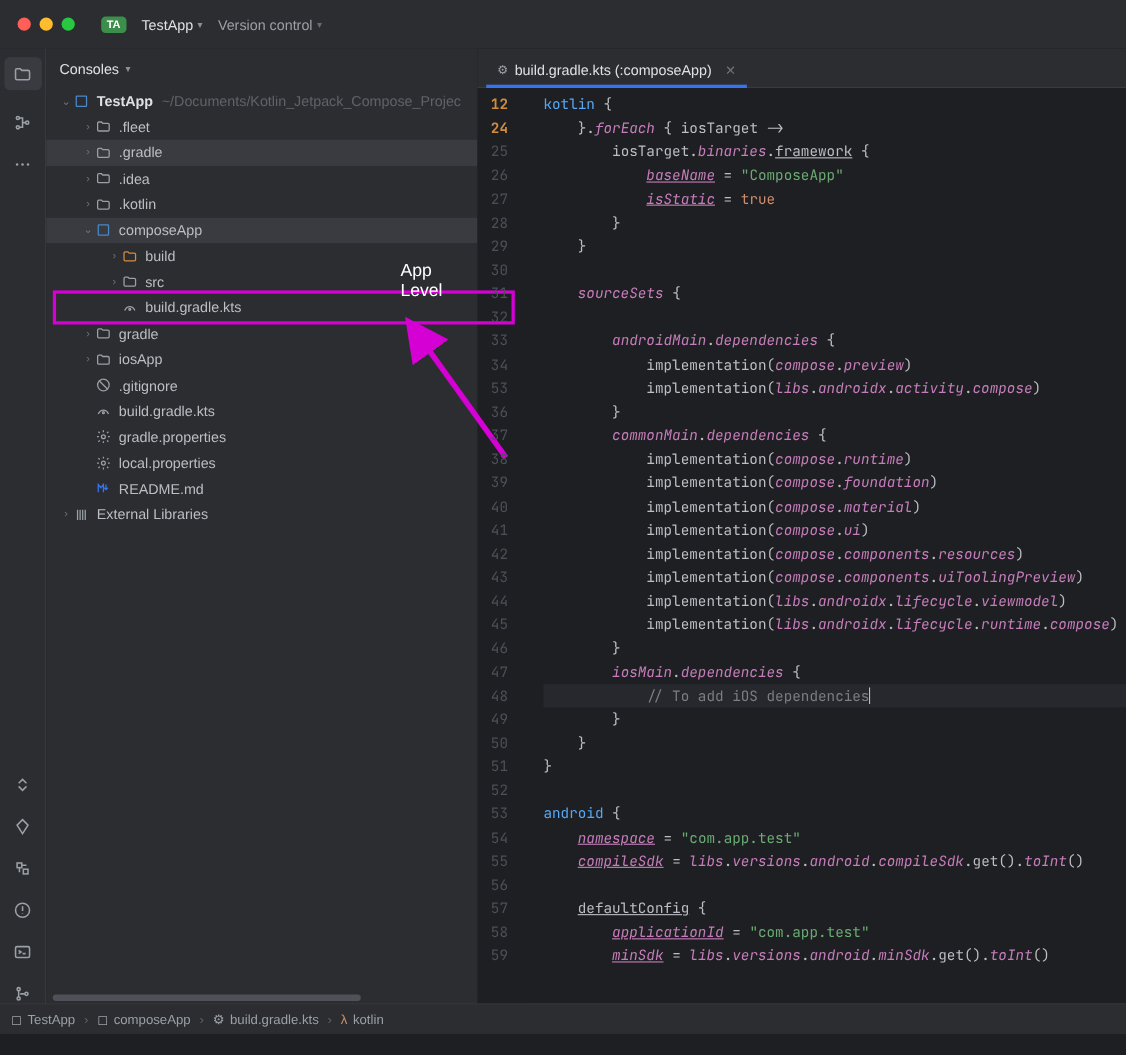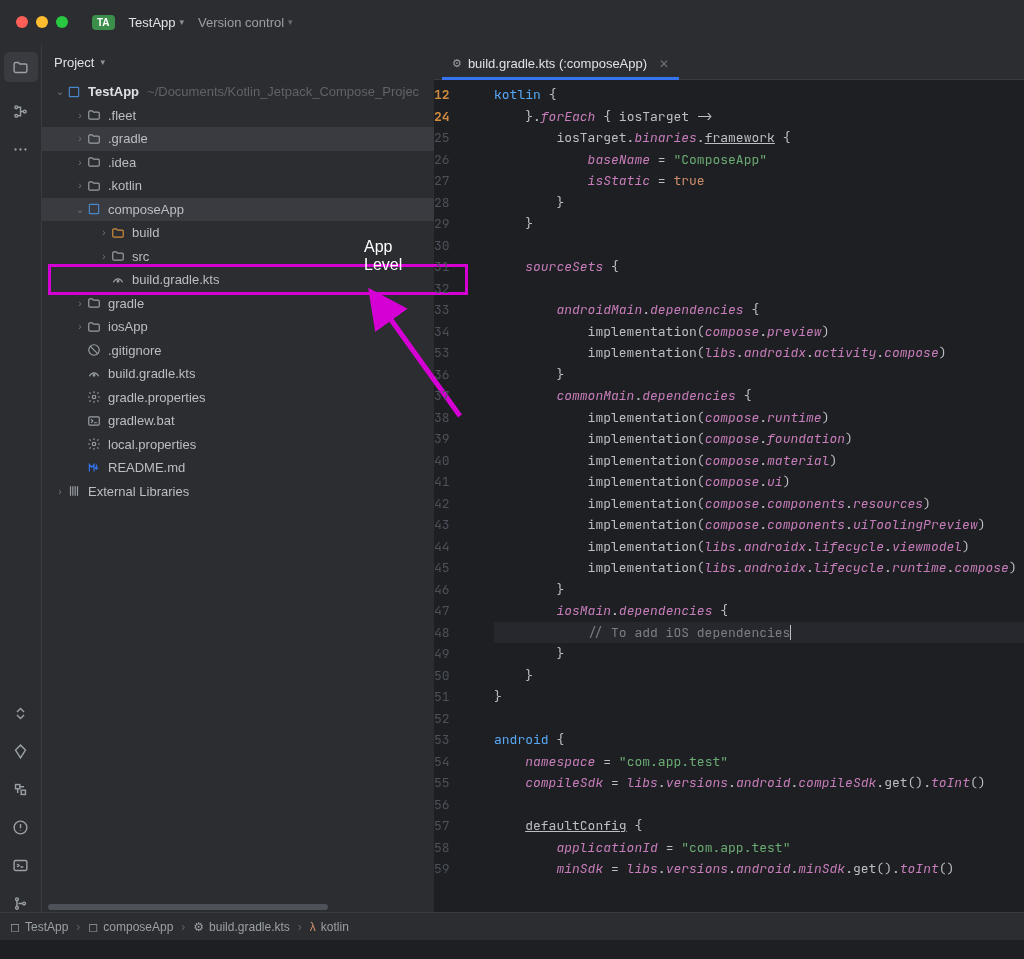--- a/index.html
+++ b/index.html
@@ -47,28 +47,28 @@
 
   
   .ed-pane{flex:1;display:flex;flex-direction:column;min-width:0;background:#1e1f22}
   .tabs{height:36px;display:flex;align-items:flex-end;padding-left:8px;border-bottom:1px solid #393b40;background:#2b2d30}
   .tab{display:flex;align-items:center;gap:6px;padding:8px 10px;font-size:13px;color:#dfe1e5;position:relative;cursor:pointer}
   .tab.active::after{content:"";position:absolute;left:0;right:0;bottom:-1px;height:3px;background:#3574f0}
   .tab .close{color:#6f737a;font-size:12px;margin-left:6px}
   .banner{background:#2e436e;color:#dfe1e5;font-size:13px;padding:9px 14px}
 
   .code-wrap{flex:1;display:flex;overflow:hidden;font-family:"JetBrains Mono",Menlo,Consolas,monospace;font-size:13px;line-height:21.5px}
-  .gutter{width:48px;text-align:left;color:#4b5059;padding:4px 8px 0 0;user-select:none;background:#1e1f22}
+  .gutter{width:48px;text-align:center;color:#4b5059;padding:4px 8px 0 0;user-select:none;background:#1e1f22}
   .gutter .ln{height:21.5px;position:relative}
   .gutter .fold{color:#d28c3f;font-weight:600}
   .code{flex:1;padding:4px 0 0 12px;white-space:pre;color:#bcbec4;overflow:hidden}
   .code .row{height:21.5px}
   .fn{color:#56a8f5}
   .prop{color:#c77dbb;font-style:italic}
-  .propu{color:#c77dbb;font-style:italic;}
+  .propu{color:#c77dbb;font-style:italic;text-decoration:underline}
   .call{color:#c77dbb;font-style:italic}
   .callu{color:#bcbec4;text-decoration:underline;}
   .strg{color:#6aab73}
   .lit{color:#cf8e6d}
   .id{color:#bcbec4}
   .pun{color:#bcbec4}
   .cmt{color:#7a7e85}
   .caret{background:#26282e}
   .bulb{position:absolute;left:-12px;color:#f2c94c;font-size:12px}
   .cursor{display:inline-block;width:1px;height:15px;background:#bcbec4;vertical-align:middle;margin-left:0}
@@ -162,21 +162,21 @@
           <circle cx="7" cy="6" r="2"></circle>
           <circle cx="7" cy="18" r="2"></circle>
           <circle cx="17" cy="12" r="2"></circle>
           <path d="M7 8v8m2-4h6"></path>
         </svg>
     </span>
   </div>
 
   <div class="proj-pane">
     <div class="proj-head">
-      <span>Project</span>
+      <span>Consoles</span>
       <span class="chev" style="margin-left:6px">▾</span>
     </div>
     <div class="tree" id="tree">
         <div class="node lv0">
           <span class="arrow">⌄</span>
           <span class="ico">
             <svg viewBox="0 0 24 24" fill="none" stroke="#4a88c7" stroke-width="2">
               <rect x="4" y="4" width="16" height="16" rx="1"></rect>
             </svg>
           </span>
@@ -297,30 +297,20 @@
         </div>
         <div class="node lv1">
           <span class="noarrow"></span>
           <span class="ico">
             <svg viewBox="0 0 24 24" fill="none" stroke="currentColor" stroke-width="2">
               <circle cx="12" cy="12" r="3"></circle>
               <path d="M12 2v3m0 14v3M4.2 4.2l2.1 2.1m11.4 11.4l2.1 2.1M2 12h3m14 0h3M4.2 19.8l2.1-2.1m11.4-11.4l2.1-2.1"></path>
             </svg>
           </span>
           <span class="lbl">gradle.properties</span>
-        </div>
-        <div class="node lv1">
-          <span class="noarrow"></span>
-          <span class="ico">
-            <svg viewBox="0 0 24 24" fill="none" stroke="currentColor" stroke-width="2">
-              <rect x="3" y="5" width="18" height="14" rx="2"></rect>
-              <path d="M7 9l3 3-3 3m5 0h5"></path>
-            </svg>
-          </span>
-          <span class="lbl">gradlew.bat</span>
         </div>
         <div class="node lv1">
           <span class="noarrow"></span>
           <span class="ico">
             <svg viewBox="0 0 24 24" fill="none" stroke="currentColor" stroke-width="2">
               <circle cx="12" cy="12" r="3"></circle>
               <path d="M12 2v3m0 14v3M4.2 4.2l2.1 2.1m11.4 11.4l2.1 2.1M2 12h3m14 0h3M4.2 19.8l2.1-2.1m11.4-11.4l2.1-2.1"></path>
             </svg>
           </span>
           <span class="lbl">local.properties</span>

